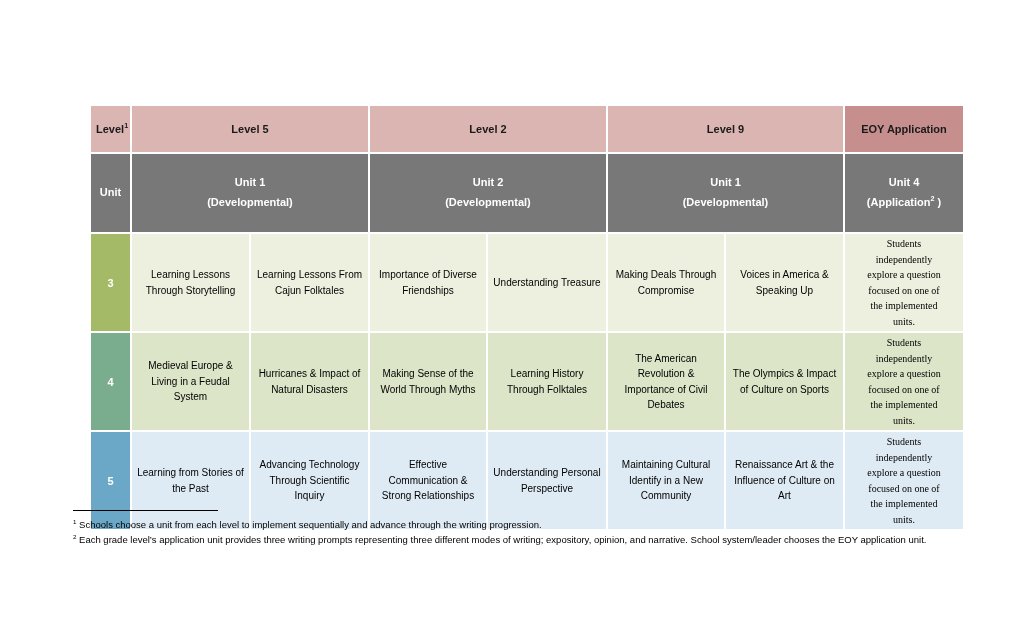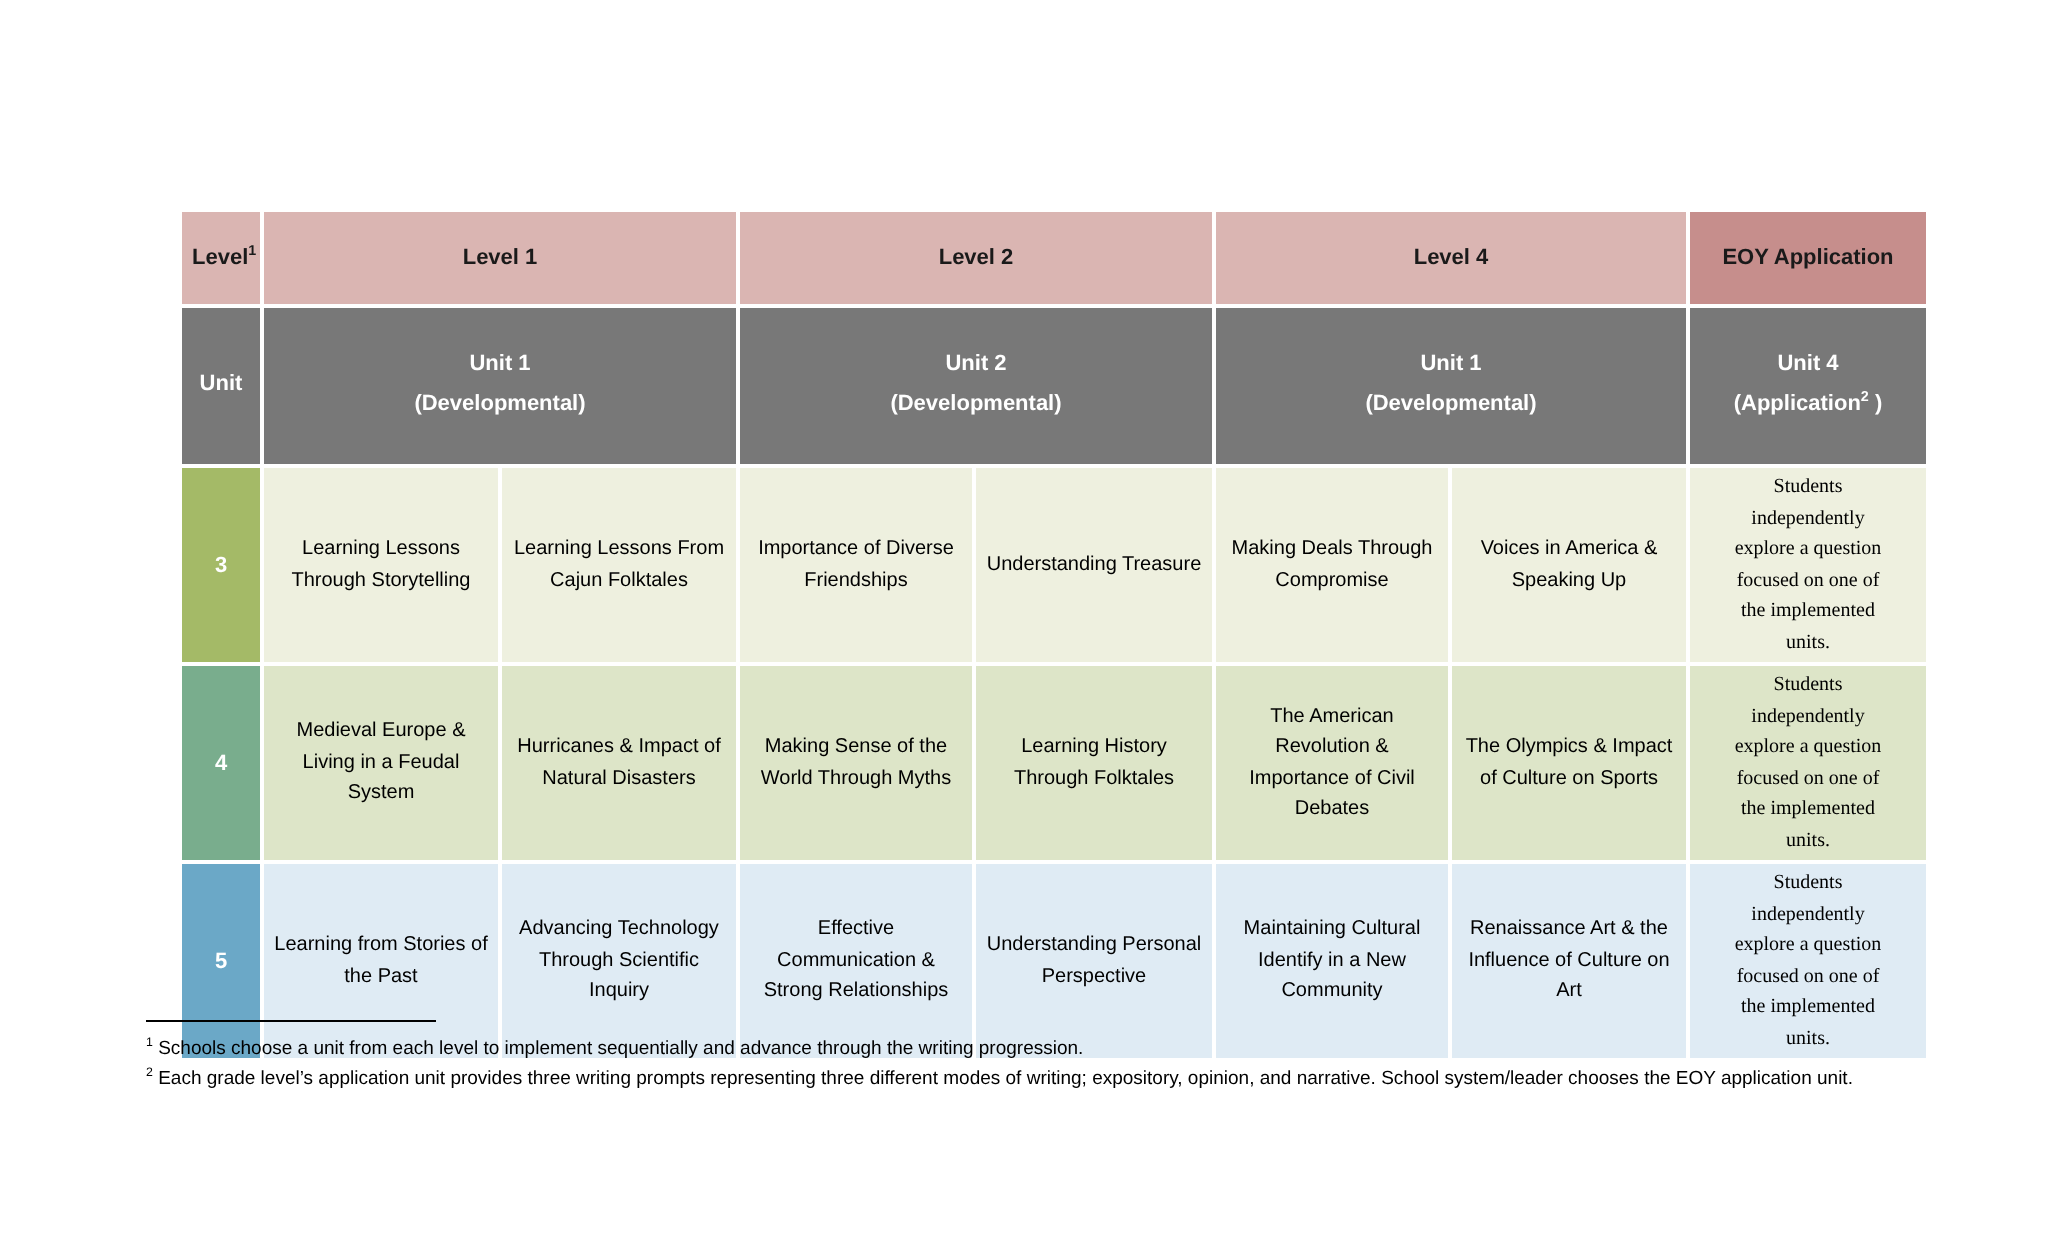--- a/index.html
+++ b/index.html
@@ -114,23 +114,23 @@
         <col style="width:119px">
         <col style="width:118px">
         <col style="width:120px">
         <col style="width:118px">
         <col style="width:119px">
         <col style="width:120px">
     </colgroup>
     <thead>
       <tr class="level-row">
         <th><span>Level</span><sup>1</sup></th>
-        <th colspan="2">Level 1</th>
+        <th colspan="2">Level 5</th>
         <th colspan="2">Level 2</th>
-        <th colspan="2">Level 4</th>
+        <th colspan="2">Level 9</th>
         <th class="eoy-head">EOY Application</th>
       </tr>
       <tr class="unit-row">
         <th>Unit</th>
         <th colspan="2">
           <div>Unit 1</div>
           <div>(Developmental)</div>
         </th>
         <th colspan="2">
           <div>Unit 2</div>

